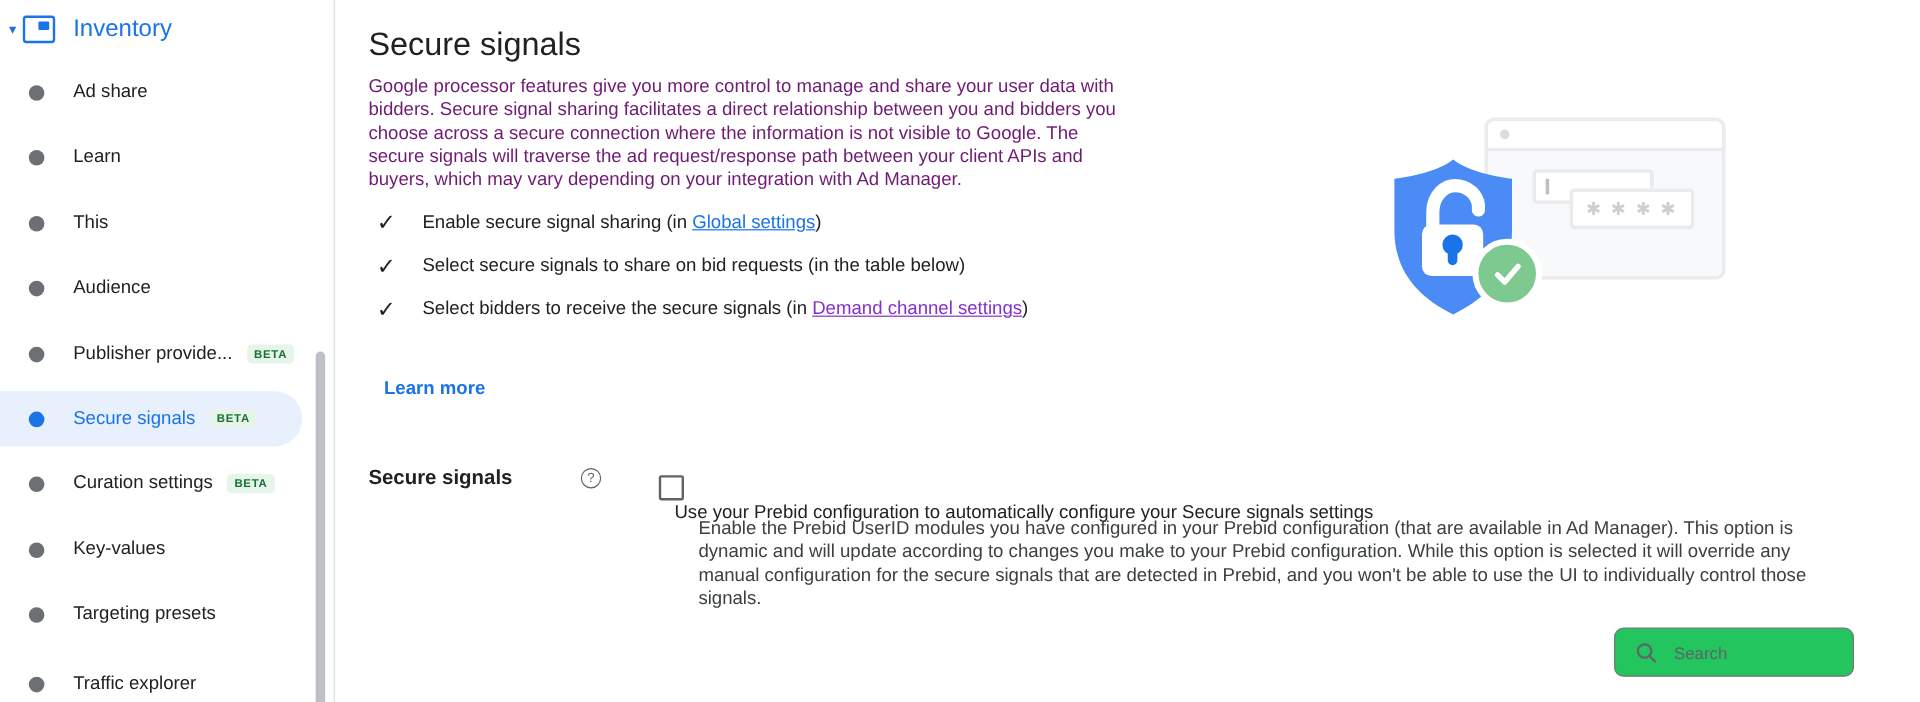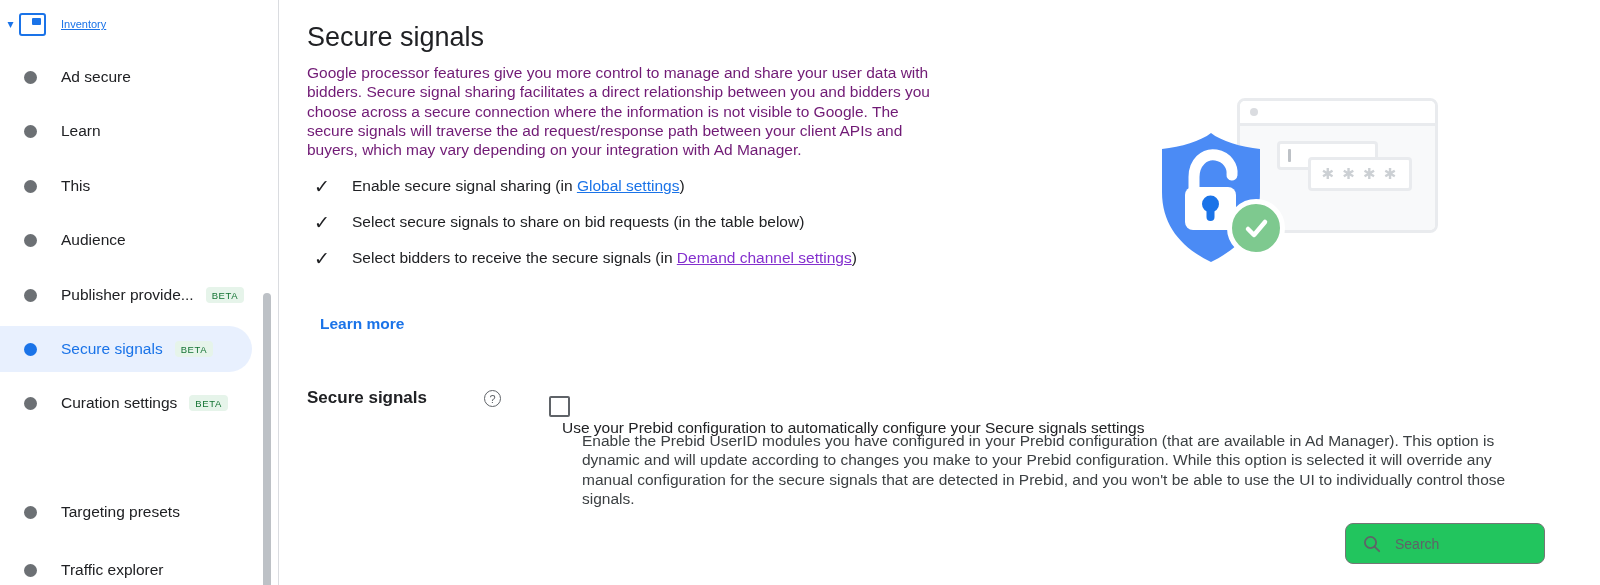--- a/index.html
+++ b/index.html
@@ -8,26 +8,26 @@
     background:#ffffff; font-family:"Liberation Sans", sans-serif;
     -webkit-font-smoothing:antialiased;
   }
 
   
   .sidebar { position:absolute; left:0; top:0; width:278px; height:585px; border-right:1px solid #dadce0; background:#fff; }
   .nav-header { position:absolute; top:10px; left:0; height:28px; display:flex; align-items:center; cursor:pointer; }
   .tri { color:#1a73e8; font-size:12px; margin-left:4px; width:13px; text-align:center; }
   .inv-icon { width:23px; height:19px; border:2px solid #1a73e8; border-radius:3px; margin-left:2px; position:relative; background:#fff; flex:0 0 auto; }
   .inv-sq { position:absolute; right:3px; top:3px; width:9px; height:7px; background:#1a73e8; border-radius:1px; }
-  .nav-header-label { color:#1a73e8; font-size:11px; margin-left:15px;text-decoration:underline; }
+  .nav-header-label { color:#1a73e8; font-size:20px; margin-left:15px; }
 
   .nav-item { position:absolute; left:0; width:278px; height:28px; display:flex; align-items:center; cursor:pointer; }
   .nav-item .bullet { width:13px; height:13px; border-radius:50%; background:#6c7074; margin-left:24px; position:relative; z-index:1; flex:0 0 auto; }
   .nav-item .nav-label { margin-left:24px; font-size:15.5px; color:#202124; position:relative; z-index:1; white-space:nowrap; }
-  .beta { margin-left:12px; position:relative; z-index:1; font-size:9.5px; font-weight:normal; letter-spacing:.6px; color:#137333; background:#e6f4ea; padding:3px 6px 2px; border-radius:4px; }
+  .beta { margin-left:12px; position:relative; z-index:1; font-size:9.5px; font-weight:bold; letter-spacing:.6px; color:#137333; background:#e6f4ea; padding:3px 6px 2px; border-radius:4px; }
   .nav-item.selected::before { content:""; position:absolute; left:0; top:-9px; width:252px; height:46px; background:#e8f0fe; border-radius:0 23px 23px 0; }
   .nav-item.selected .bullet { background:#1a73e8; }
   .nav-item.selected .nav-label { color:#1a73e8; }
   .scrollbar-thumb { position:absolute; left:263px; top:293px; width:8px; height:320px; background:#bdc1c6; border-radius:4px; cursor:pointer; }
 
   
   .content { position:absolute; left:307px; top:0; }
   .page-title { margin:0; padding-top:22px; font-size:27px; font-weight:400; color:#202124; }
   .intro { margin:10px 0 0 0; width:628px; font-size:15.5px; line-height:19.3px; color:#701a75; }
   .checklist { margin-top:9px; }
@@ -74,21 +74,21 @@
   <div class="nav-header">
     <span class="tri">▾</span>
     <span class="inv-icon">
         <span class="inv-sq"></span>
       </span>
     <span class="nav-header-label">Inventory</span>
   </div>
 
   <div class="nav-item" style="top:63px">
     <span class="bullet"></span>
-    <span class="nav-label">Ad secure</span>
+    <span class="nav-label">Ad share</span>
   </div>
   <div class="nav-item" style="top:117px">
     <span class="bullet"></span>
     <span class="nav-label">Learn</span>
   </div>
   <div class="nav-item" style="top:172px">
     <span class="bullet"></span>
     <span class="nav-label">This</span>
   </div>
   <div class="nav-item" style="top:226px">
@@ -102,20 +102,24 @@
   </div>
   <div class="nav-item selected" style="top:335px">
     <span class="bullet"></span>
     <span class="nav-label">Secure signals</span>
     <span class="beta">BETA</span>
   </div>
   <div class="nav-item" style="top:389px">
     <span class="bullet"></span>
     <span class="nav-label">Curation settings</span>
     <span class="beta">BETA</span>
+  </div>
+  <div class="nav-item" style="top:444px">
+    <span class="bullet"></span>
+    <span class="nav-label">Key-values</span>
   </div>
   <div class="nav-item" style="top:498px">
     <span class="bullet"></span>
     <span class="nav-label">Targeting presets</span>
   </div>
   <div class="nav-item" style="top:556px">
     <span class="bullet"></span>
     <span class="nav-label">Traffic explorer</span>
   </div>
 

